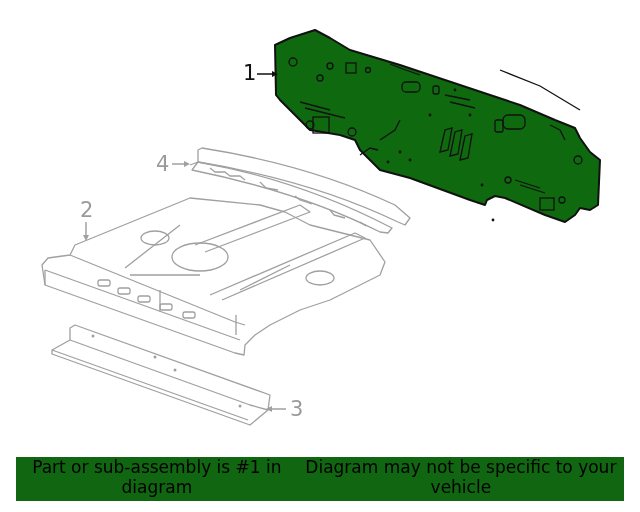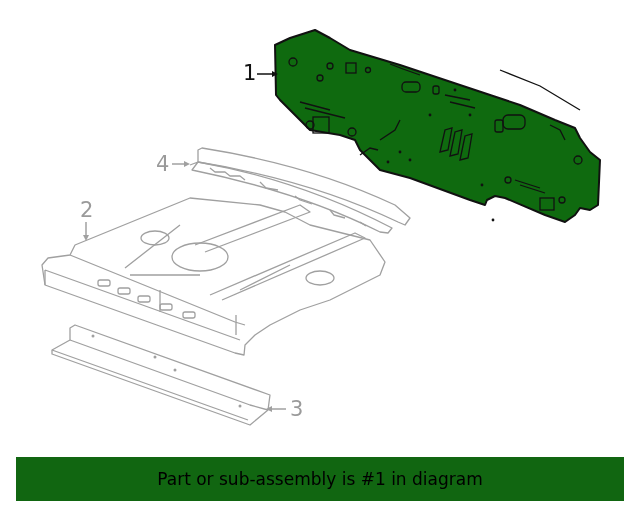--- a/index.html
+++ b/index.html
@@ -5,21 +5,21 @@
   html, body { margin: 0; padding: 0; background: #ffffff; }
   body { width: 640px; height: 512px; position: relative; overflow: hidden; font-family: "DejaVu Sans", sans-serif; }
   #diagram { position: absolute; left: 0; top: 0; width: 640px; height: 450px; }
   .callout { position: absolute; font-family: "DejaVu Sans", sans-serif; font-size: 21px; line-height: 1; }
   .callout.active { color: #111111; }
   .callout.inactive { color: #9a9a9a; }
   #banner {
     position: absolute; left: 16px; top: 457px; width: 608px; height: 44px;
     background: #116611; color: #000000; text-align: center;
     font-family: "DejaVu Sans", sans-serif; font-size: 17px; line-height: 20px;
-    display: flex; flex-direction: column; justify-content: center;
+    display: flex; flex-direction: row; justify-content: center;
   }
 </style>
 </head>
 <body>
 
 <div id="diagram">
   <svg width="640" height="450" viewBox="0 0 640 450" xmlns="http://www.w3.org/2000/svg">
 
     <g>
       <path d="M275,45 L290,38 L315,30 L330,38 L350,50 L400,65 L460,85 L520,105 L555,120 L575,128 L580,138 L585,145 L590,152 L600,160 L598,205 L590,210 L580,208 L575,215 L565,222 L545,215 L505,198 L495,196 L487,200 L485,205 L470,200 L410,178 L380,170 L370,160 L360,150 L355,140 L340,135 L310,130 L300,120 L290,110 L280,100 L276,95 Z" fill="#0f6a0f" stroke="#111111" stroke-width="2" stroke-linejoin="round"></path>
@@ -112,13 +112,14 @@
   </svg>
 
   <span class="callout active" style="left:243px;top:63px;">1</span>
   <span class="callout inactive" style="left:156px;top:154px;">4</span>
   <span class="callout inactive" style="left:80px;top:200px;">2</span>
   <span class="callout inactive" style="left:290px;top:399px;">3</span>
 </div>
 
 <div id="banner">
   <div>Part or sub-assembly is #1 in diagram</div>
+  <div>Diagram may not be specific to your vehicle</div>
 </div>
 
 </body></html>

